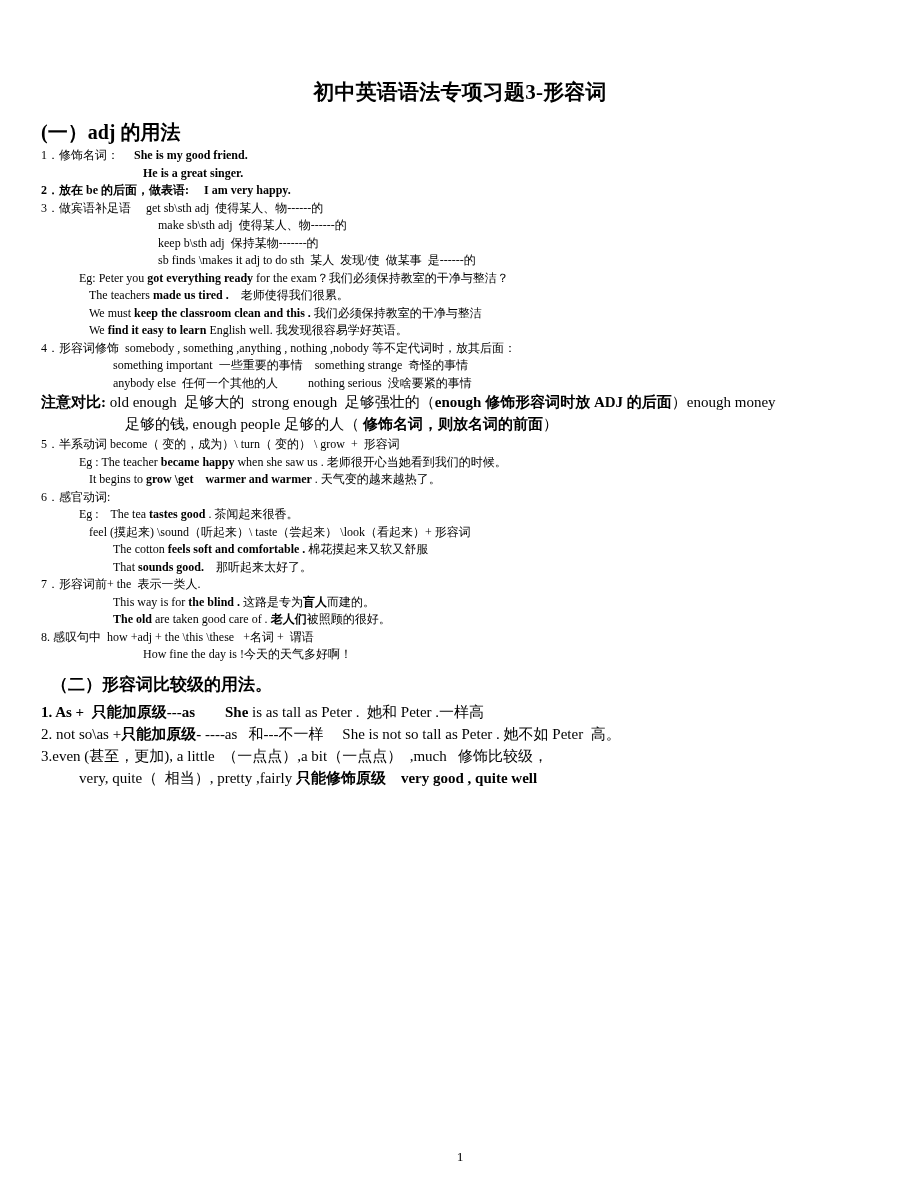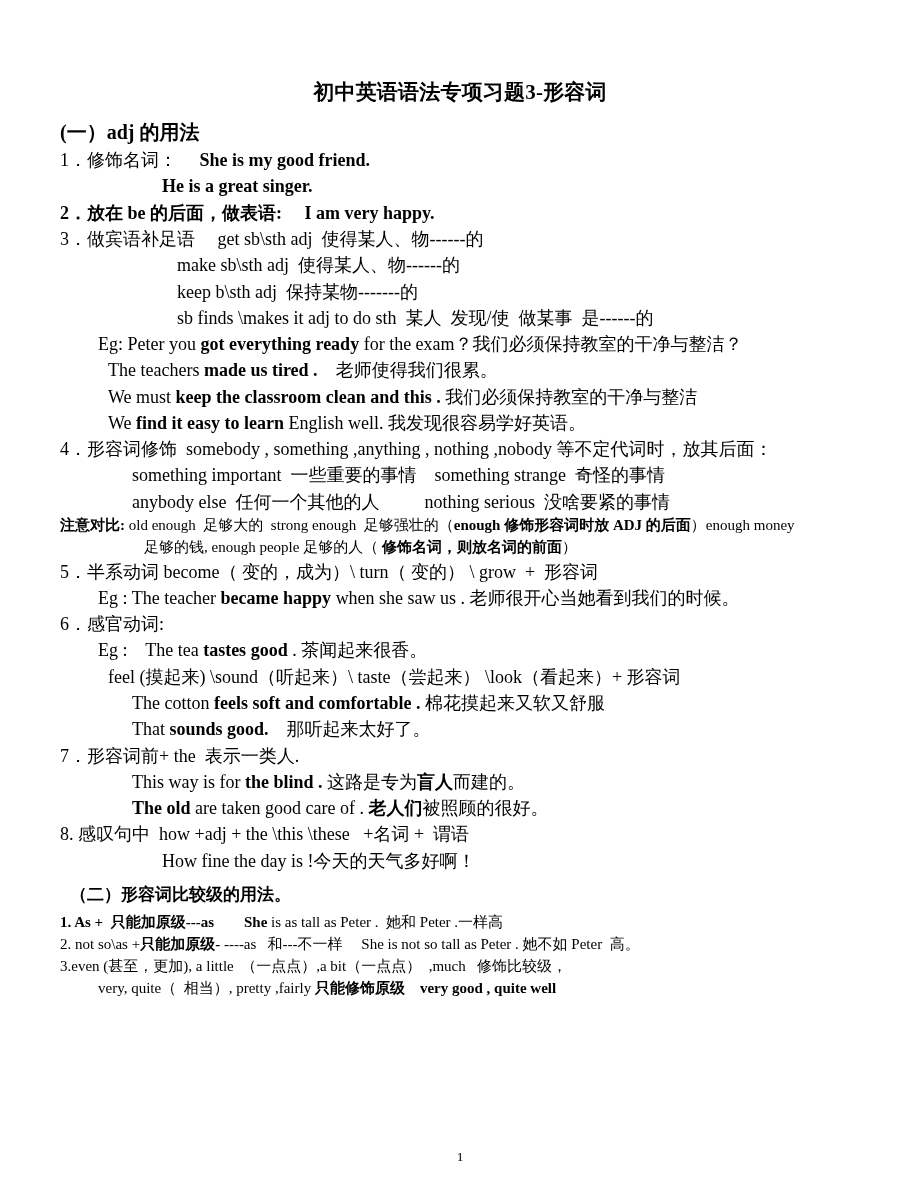--- a/index.html
+++ b/index.html
@@ -11,21 +11,21 @@
     font-family: "Liberation Serif", "DejaVu Serif", serif;
     color: #000000;
     position: relative;
     overflow: hidden;
   }
 
   .page {
     position: relative;
     width: 920px;
     height: 1191px;
-    padding: 0 52px;
+    padding: 0 33px;
   }
 
   .doc-title {
     text-align: center;
     font-size: 21px;
     font-weight: bold;
     letter-spacing: 0.2px;
     margin: 0;
     padding-top: 80px;
     padding-bottom: 12px;
@@ -42,21 +42,21 @@
 
   .section-head-2 {
     font-size: 17px;
     font-weight: bold;
     line-height: 1.5;
     margin: 4px;
     padding: 4px 0 1px 14px;
   }
 
   .ln {
-    font-size: 18px;
+    font-size: 12px;
     line-height: 1.46;
     margin: 0;
     white-space: pre-wrap;
     padding-left: 8px;
   }
 
   .ln.small { font-size: 15px; }
 
   
   .i0  { padding-left: 8px; }
@@ -114,20 +114,21 @@
 
   <div class="ln i0 small"><b>注意对比:</b><span> old enough  足够大的  strong enough  足够强壮的（</span><b>enough 修饰形容词时放 ADJ 的后面</b><span>）enough money</span></div>
 
   <div class="ln i4 small"><span>足够的钱, enough people 足够的人（ </span><b>修饰名词，则放名词的前面</b><span>）</span></div>
 
   <div class="ln i0"><span>5．半系动词 become（ 变的，成为）\ turn（ 变的） \ grow  +  形容词</span></div>
 
   <div class="ln i1"><span>Eg : The teacher </span><b>became happy</b><span> when she saw us . 老师很开心当她看到我们的时候。</span></div>
 
 
+  <div class="ln i2"><span>It begins to </span><b>grow \get    warmer and warmer</b><span> . 天气变的越来越热了。</span></div>
 
   <div class="ln i0"><span>6．感官动词:</span></div>
   <div class="ln i1"><span>Eg :    The tea </span><b>tastes good</b><span> . 茶闻起来很香。</span></div>
 
   <div class="ln i2"><span>feel (摸起来) \sound（听起来）\ taste（尝起来） \look（看起来）+ 形容词</span></div>
 
   <div class="ln i3"><span>The cotton </span><b>feels soft and comfortable .</b><span> 棉花摸起来又软又舒服</span></div>
 
   <div class="ln i3"><span>That </span><b>sounds good.</b><span>    那听起来太好了。</span></div>
 

